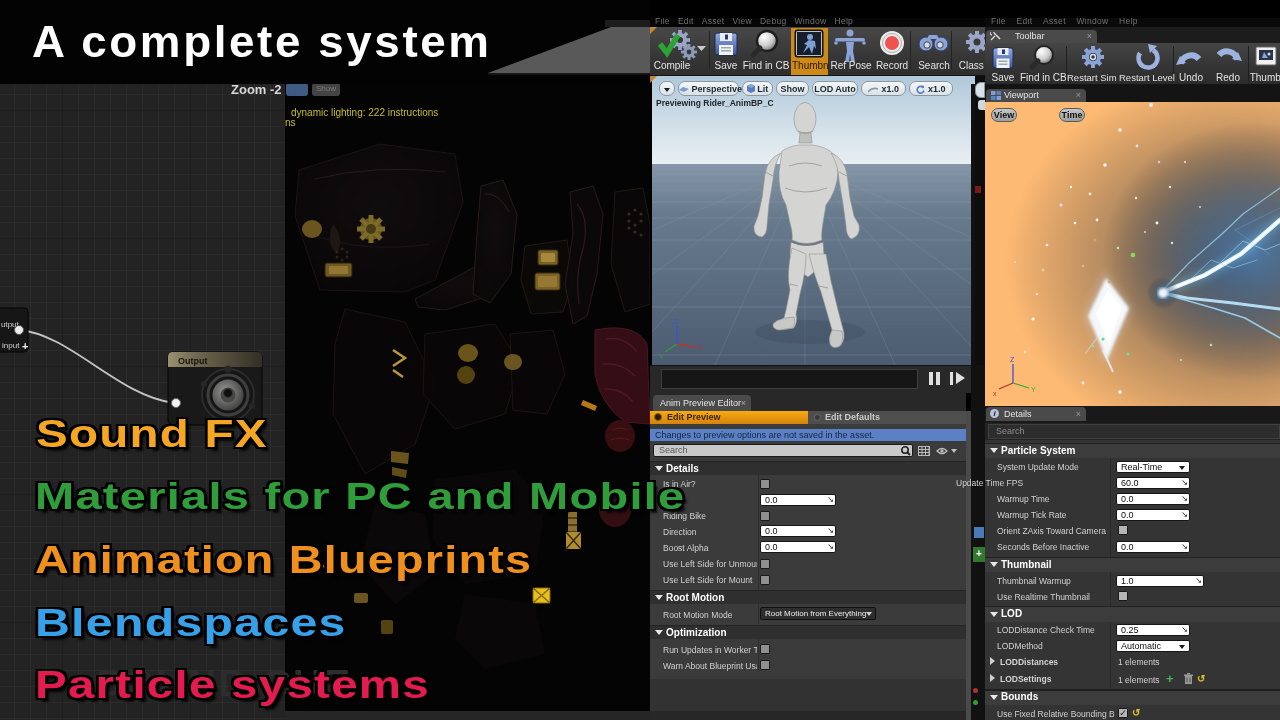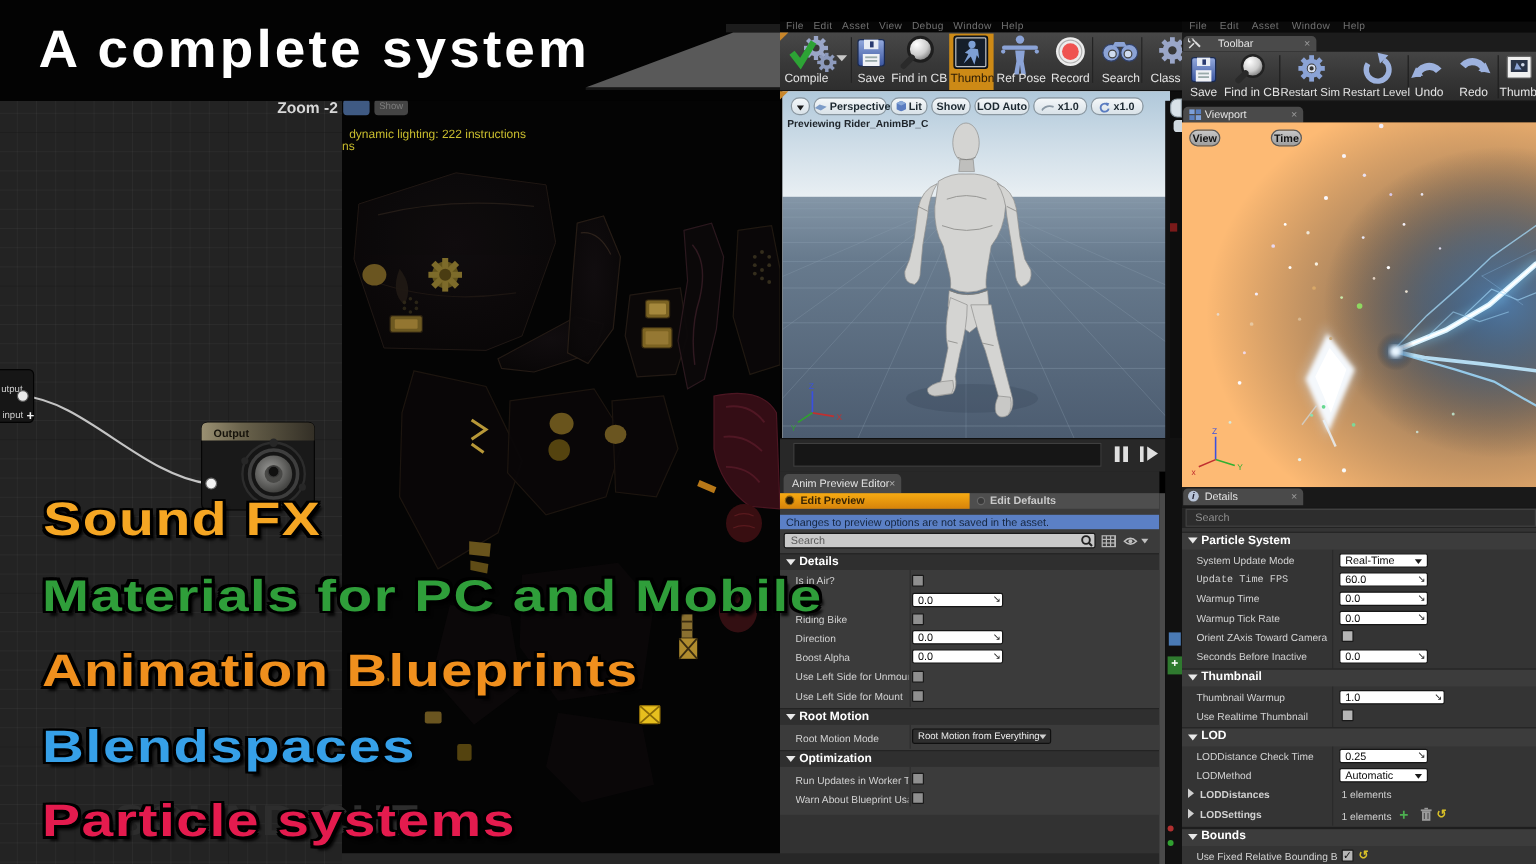--- a/index.html
+++ b/index.html
@@ -640,21 +640,21 @@
 <div class="abs" style="left:985px;top:423px;width:295px;height:17px;background:#232323;"></div>
 <div class="abs" style="left:988px;top:424px;width:292px;height:15px;background:#2d2d2d;border:1px solid #404040;box-sizing:border-box;color:#8e8e8e;font-size:9px;line-height:13px;padding-left:7px;">Search</div>
 
 <div class="abs" style="left:985px;top:440px;width:295px;height:280px;background:#343434;"></div>
 <div class="abs" style="left:1110px;top:458px;width:1px;height:230px;background:#2a2a2a;"></div>
 <div class="abs" style="left:985px;top:443px;width:295px;height:15px;background:#3c3c3c;border-top:1px solid #222;box-sizing:border-box;"></div>
 <div class="tria" style="left:990px;top:448px;"></div>
 <div class="hdr" style="left:1001px;top:445px;">Particle System</div>
 <div class="rowlab" style="left:997px;top:462px;">System Update Mode</div>
 <div class="spin" style="left:1116px;top:461px;width:74px;">Real-Time<span class="caretd" style="right:4px;top:4px;"></span></div>
-<div class="rowlab" style="left:997px;top:478px;font-family:Liberation Mono, monospace;">Update Time FPS</div>
+<div class="rowlab" style="left:956px;top:478px;">Update Time FPS</div>
 <div class="spin" style="left:1116px;top:477px;width:74px;">60.0<span class="sa">↘</span></div>
 <div class="rowlab" style="left:997px;top:494px;">Warmup Time</div>
 <div class="spin" style="left:1116px;top:493px;width:74px;">0.0<span class="sa">↘</span></div>
 <div class="rowlab" style="left:997px;top:510px;">Warmup Tick Rate</div>
 <div class="spin" style="left:1116px;top:509px;width:74px;">0.0<span class="sa">↘</span></div>
 <div class="rowlab" style="left:997px;top:526px;width:112px;overflow:hidden;">Orient ZAxis Toward Camera</div>
 <div class="cb" style="left:1118px;top:525px;background:#b5b5b5;"></div>
 <div class="rowlab" style="left:997px;top:542px;">Seconds Before Inactive</div>
 <div class="spin" style="left:1116px;top:541px;width:74px;">0.0<span class="sa">↘</span></div>
 <div class="abs" style="left:985px;top:557px;width:295px;height:15px;background:#3c3c3c;border-top:1px solid #222;box-sizing:border-box;"></div>

